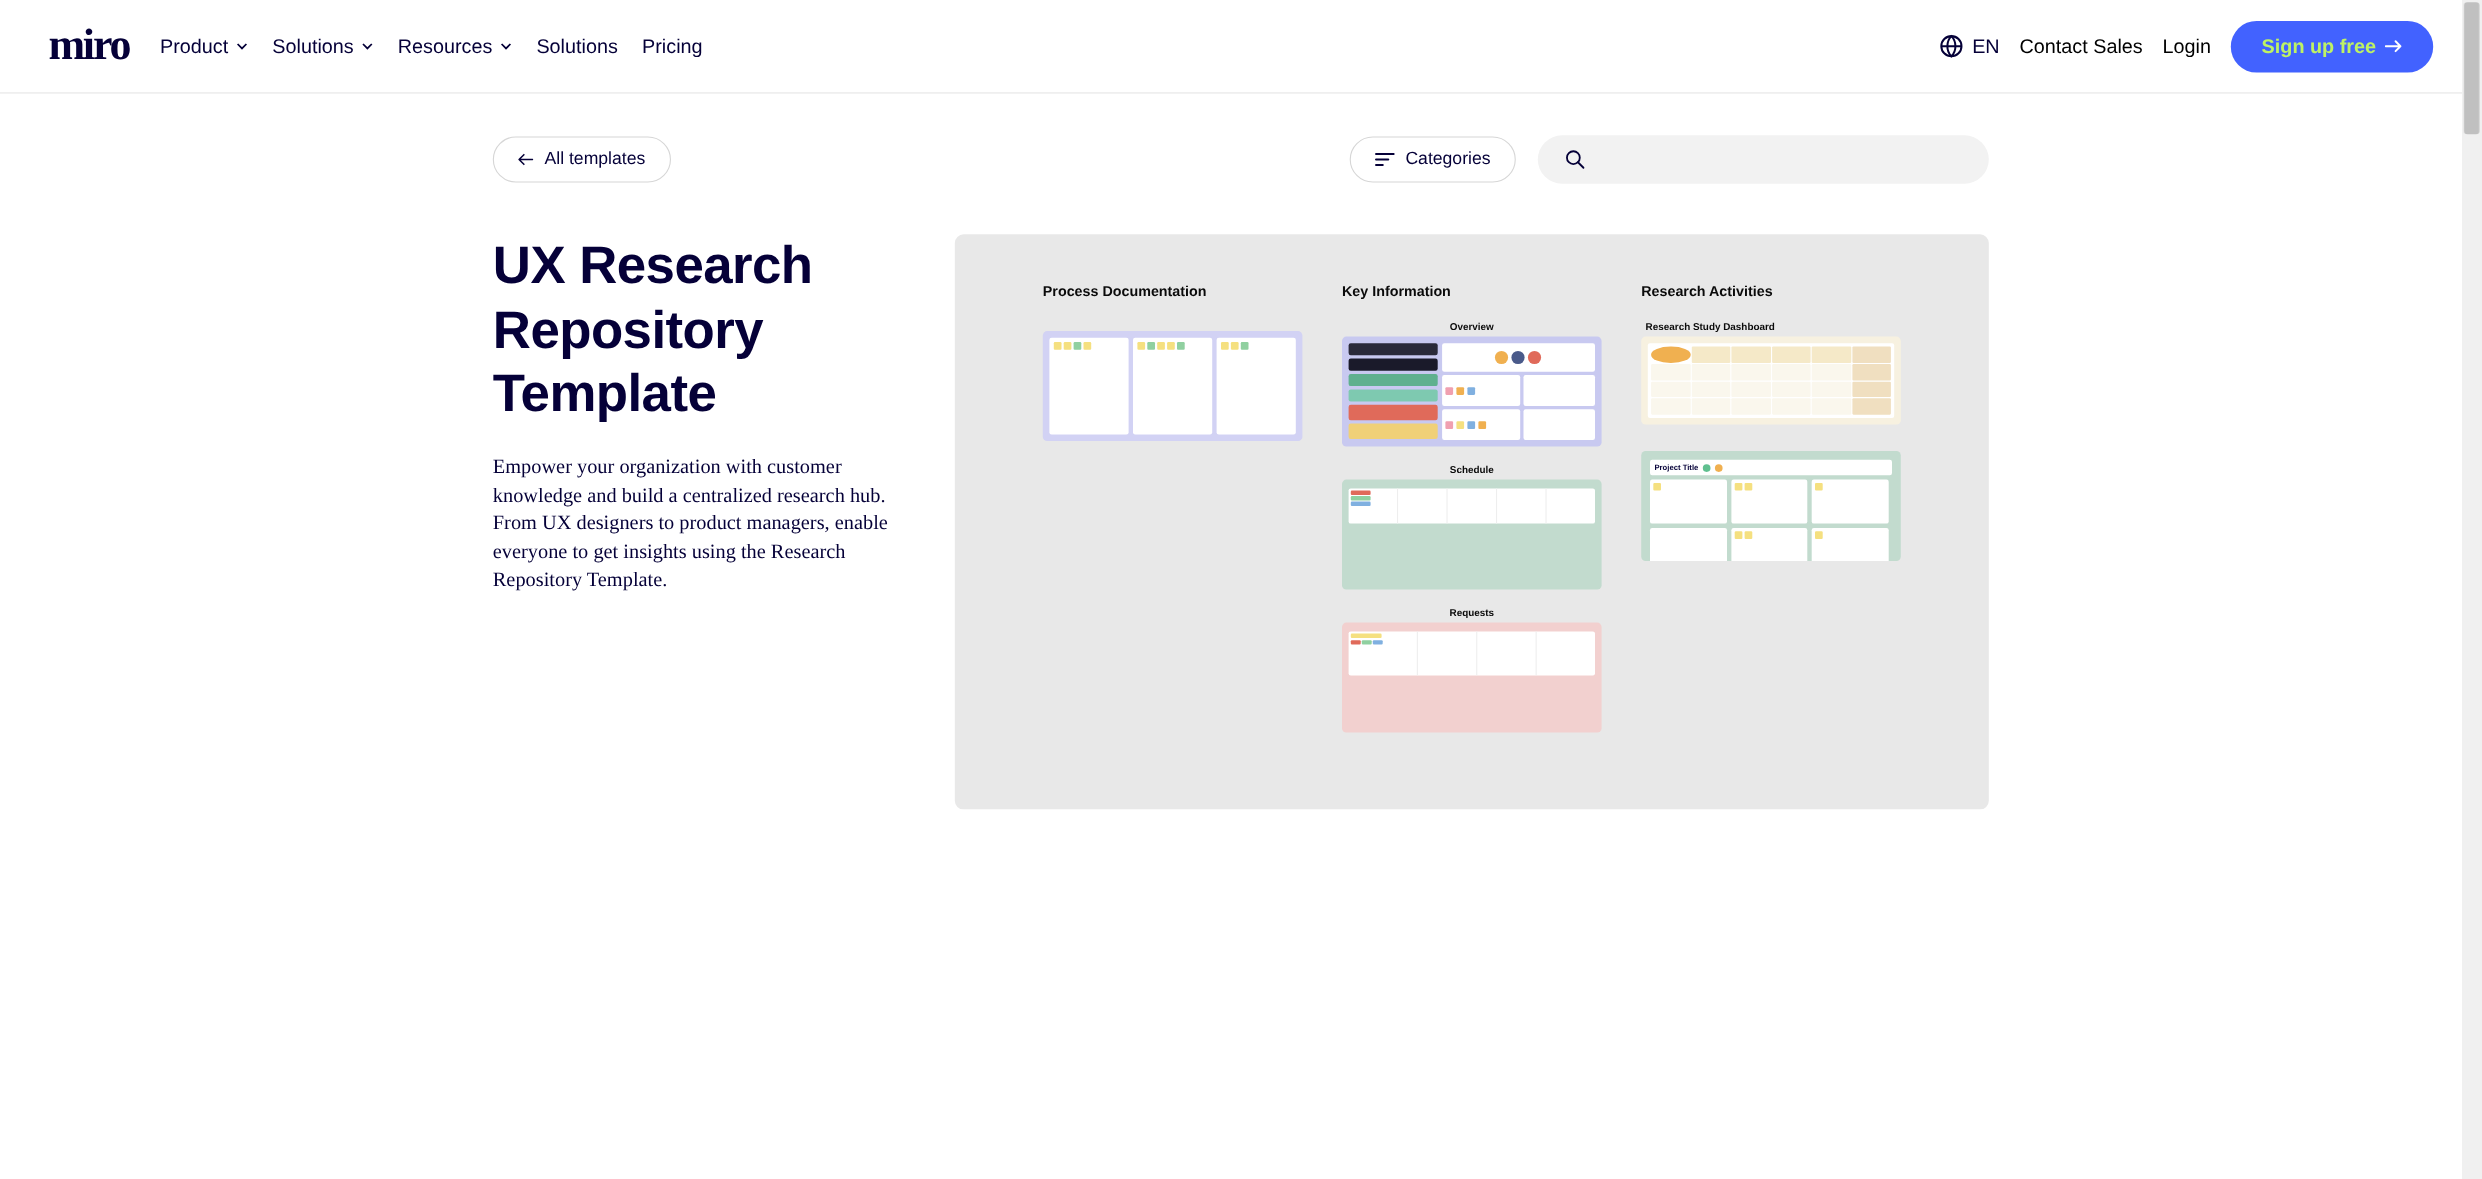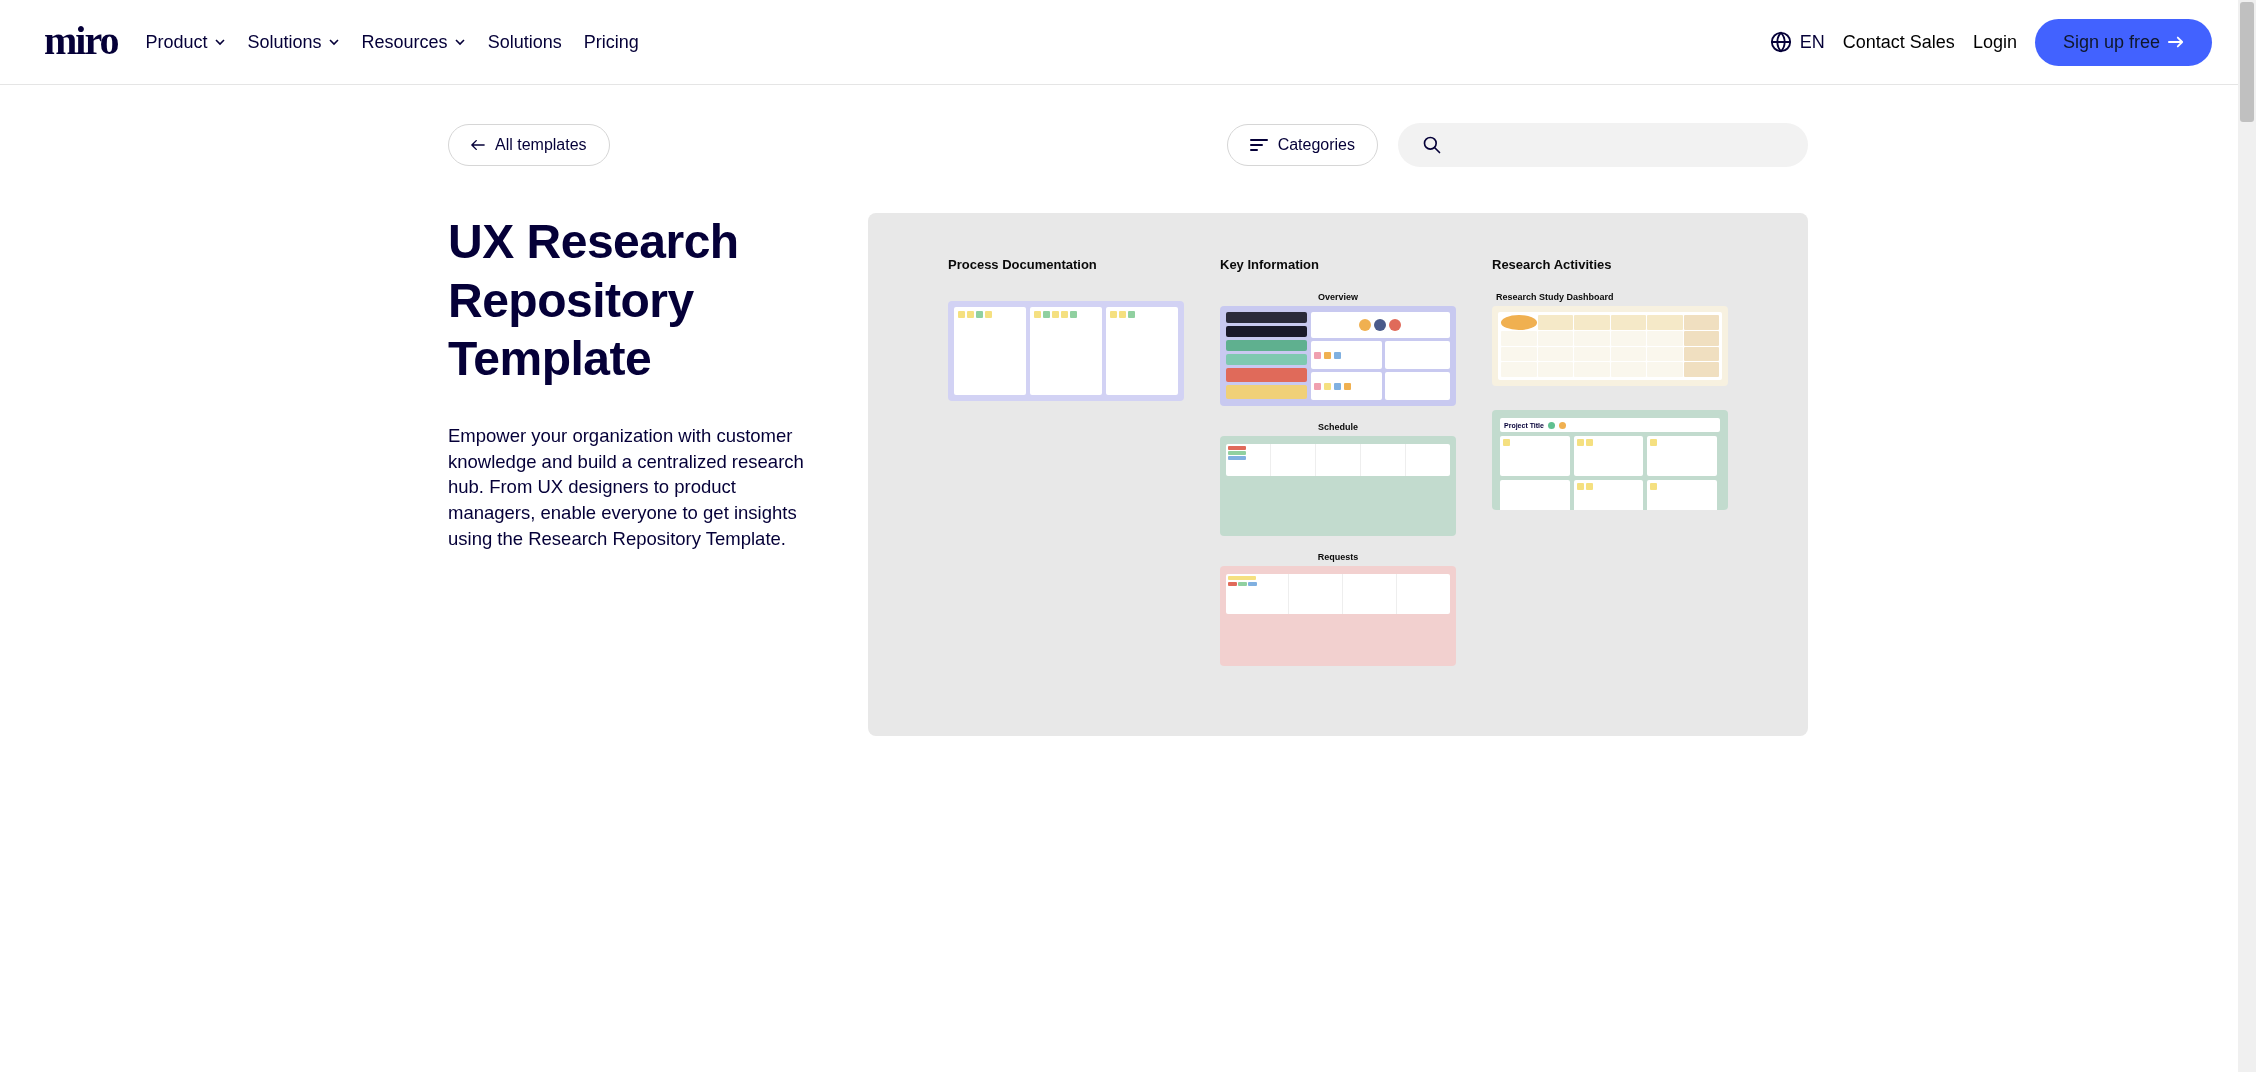--- a/index.html
+++ b/index.html
@@ -63,29 +63,30 @@
     cursor: pointer;
   }
   .globe { width: 22px; height: 22px; }
   .header-link {
     font-size: 18px;
     color: #000000;
     cursor: pointer;
   }
   .signup-btn {
     background: #4262ff;
-    color: #0f172a;
+    color: #bef264;
     border: none;
     border-radius: 999px;
     padding: 13px 28px;
     font-size: 18px;
     display: flex;
     align-items: center;
     gap: 8px;
     cursor: pointer;
+    font-weight: bold;
   }
   .arrow-right { width: 16px; height: 14px; stroke: currentColor; }
 
   
   .controls {
     max-width: 1360px;
     margin: 0 auto;
     padding: 38px 0 0 0;
     display: flex;
     align-items: center;
@@ -138,25 +139,26 @@
     flex: 0 0 380px;
   }
   .title {
     font-size: 48px;
     font-weight: 800;
     line-height: 1.22;
     color: #050038;
     letter-spacing: -0.5px;
   }
   .description {
-    margin-top: 34px;
+    margin-top: 24px;
     font-size: 18.5px;
     line-height: 1.4;
     color: #050038;
     max-width: 360px;
+    font-family: Liberation Serif, serif;
   }
   .use-btn {
     margin-top: 54px;
     background: #4262ff;
     color: #fff;
     border: none;
     border-radius: 999px;
     padding: 15px 30px;
     font-size: 18px;
     display: inline-flex;

